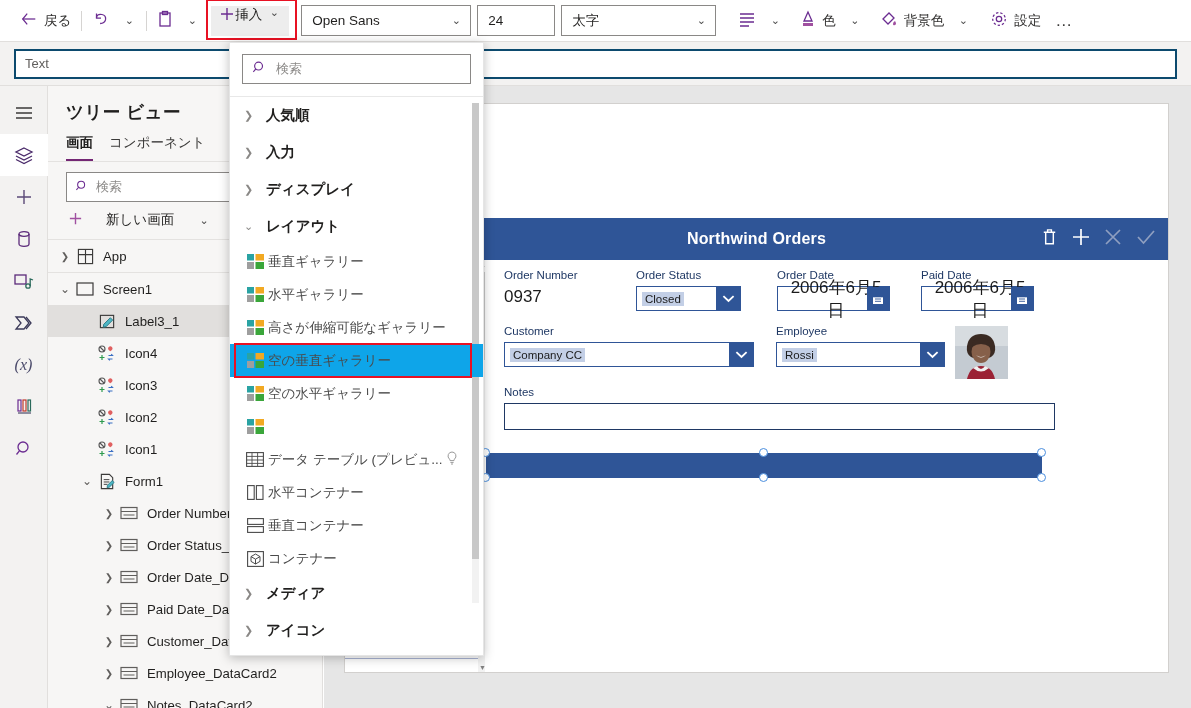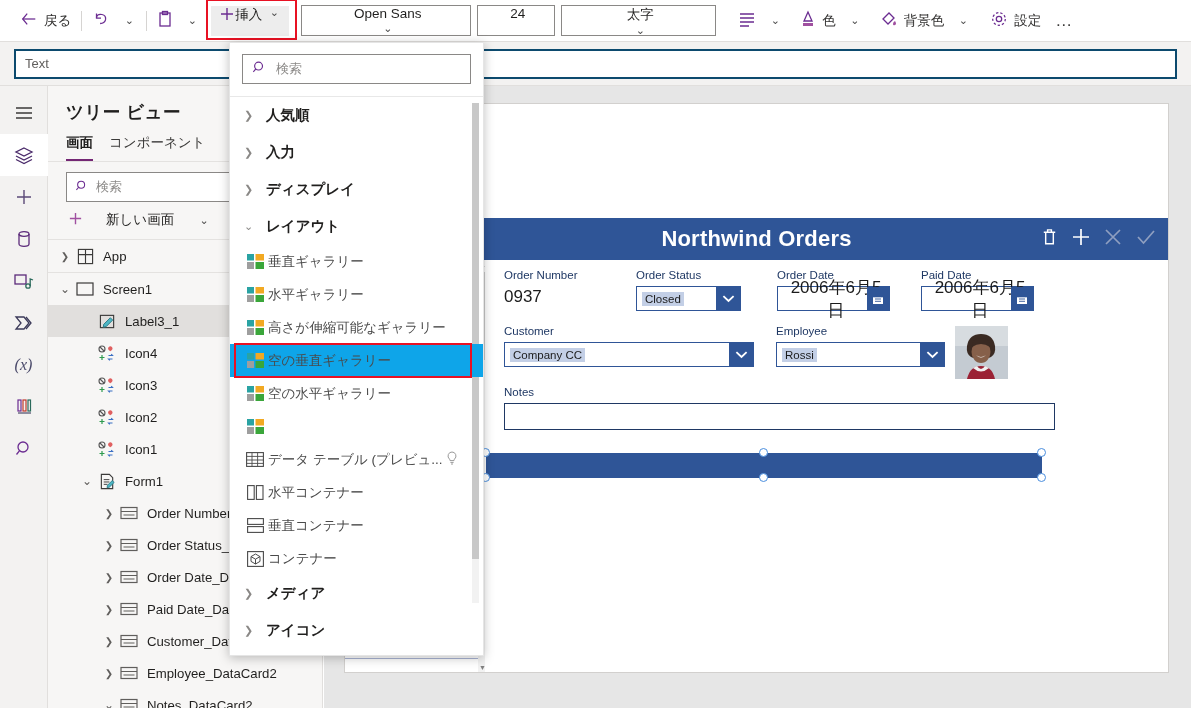--- a/index.html
+++ b/index.html
@@ -28,21 +28,21 @@
     display:flex; align-items:flex-start; height:30px; padding:0 8px;
     background:#ededed; font-size:13.5px; color:#201f1e;
   }
   .insert-hl {
     position:absolute; left:-5px; top:-7px; width:91px; height:41px;
     border:2.5px solid #e81123; pointer-events:none;
   }
   .combo {
     height:31px; border:1px solid #8a8886; background:#fff;
     display:flex; align-items:center; justify-content:space-between;
-    padding:0 7px 0 10px; font-size:13.5px; color:#201f1e; margin-left:6px;flex-direction:column;
+    padding:0 7px 0 10px; font-size:13.5px; color:#201f1e; margin-left:6px;
   }
   .combo.font { width:170px; }
   .combo.size { width:78px; }
   .combo.weight { width:155px; }
   .cb-dots { font-size:17px; color:#3b3a39; padding:0 8px; letter-spacing:1px;}
 
   
   .formulabar {
     position:absolute; left:0; top:42px; width:1191px; height:44px;
     background:#f3f2f1; border-bottom:1px solid #e1dfdd;
@@ -90,21 +90,21 @@
   .canvas-bg { position:absolute; left:324px; top:86px; width:867px; height:622px; background:#e6e6e6; }
   .screen {
     position:absolute; left:345px; top:104px; width:823px; height:568px; background:#fff;
     box-shadow:0 0 0 1px #d2d0ce;
     overflow:hidden;
   }
   .nw-header {
     position:absolute; left:0; top:114px; width:823px; height:42px; background:#2f5597;
     display:flex; align-items:center; justify-content:center;
   }
-  .nw-title { color:#fff; font-size:22px; font-weight:700; letter-spacing:.2px; }
+  .nw-title { color:#fff; font-size:16px; font-weight:700; letter-spacing:.2px; }
   .nw-acts { position:absolute; right:10px; top:0; height:42px; display:flex; align-items:center; gap:10px; }
 
   .gallery {
     position:absolute; left:0; top:156px; width:140px; height:412px;
     background:#fff; border-right:0;
   }
   .g-item { position:relative; height:57px; border-bottom:1px solid #aab4d4;
             display:flex; flex-direction:column; align-items:flex-end; justify-content:center;
             padding-right:42px; }
   .g-status { font-size:14.5px; line-height:17px; }

